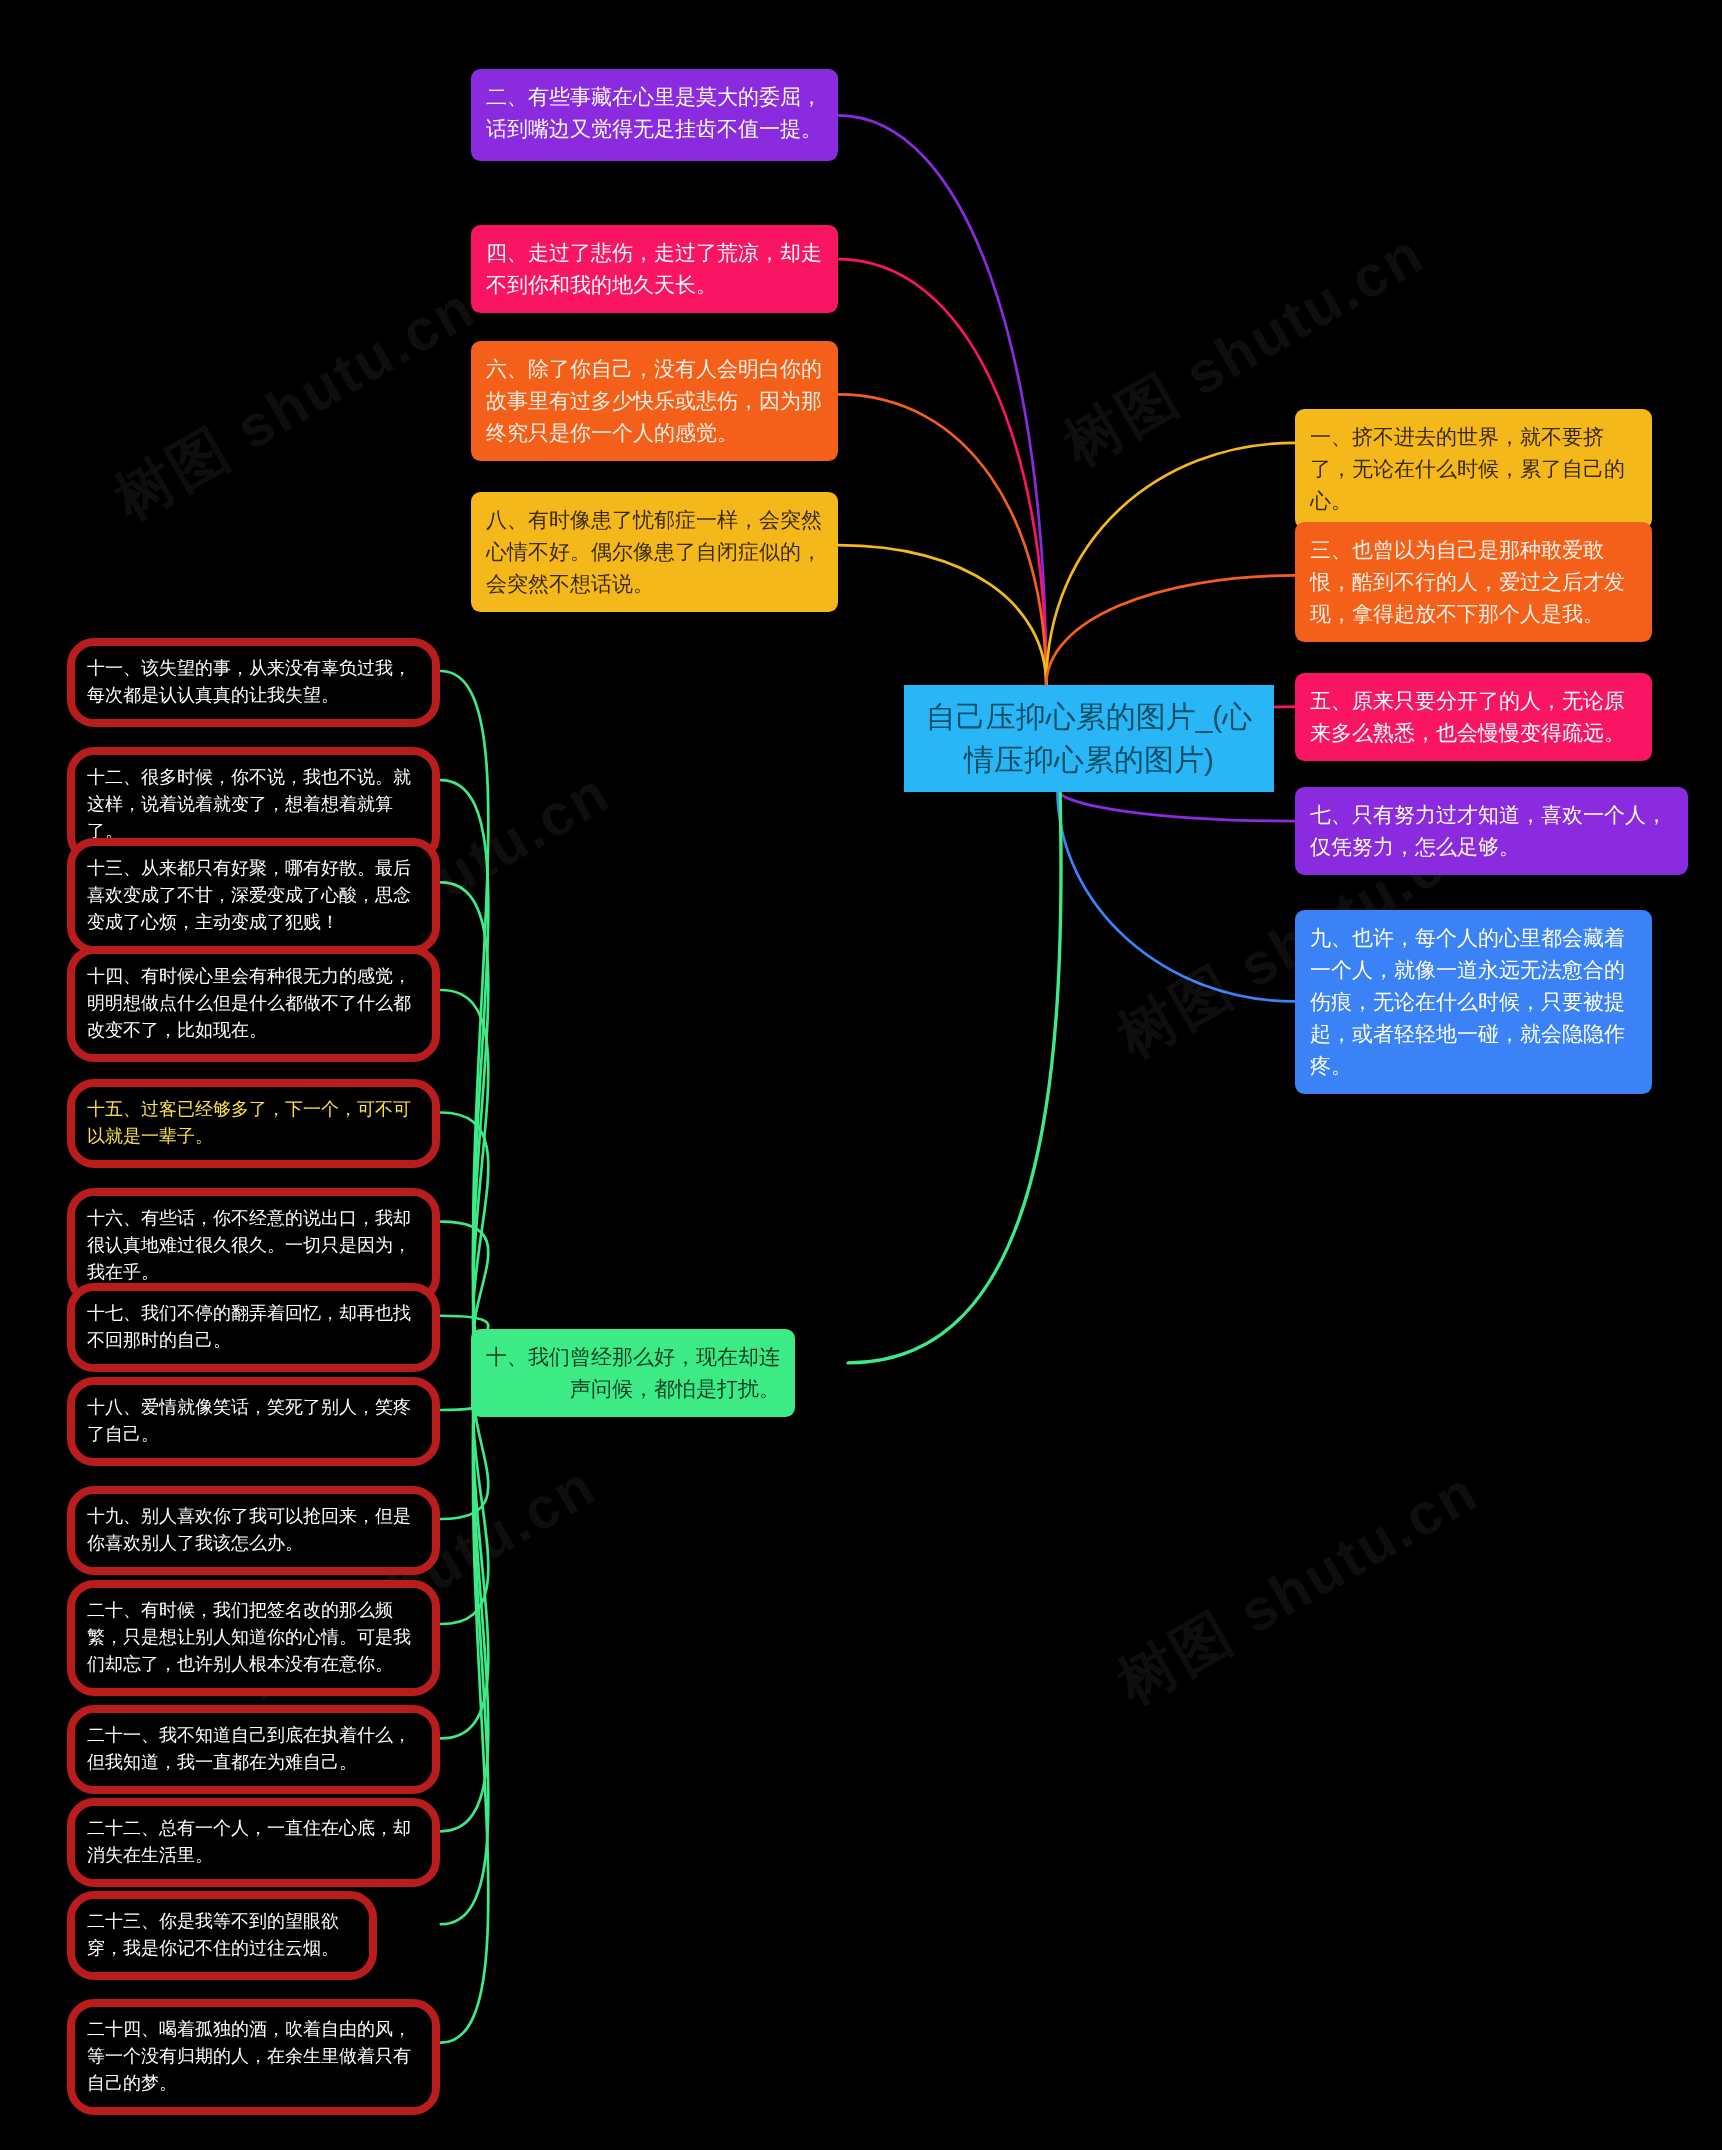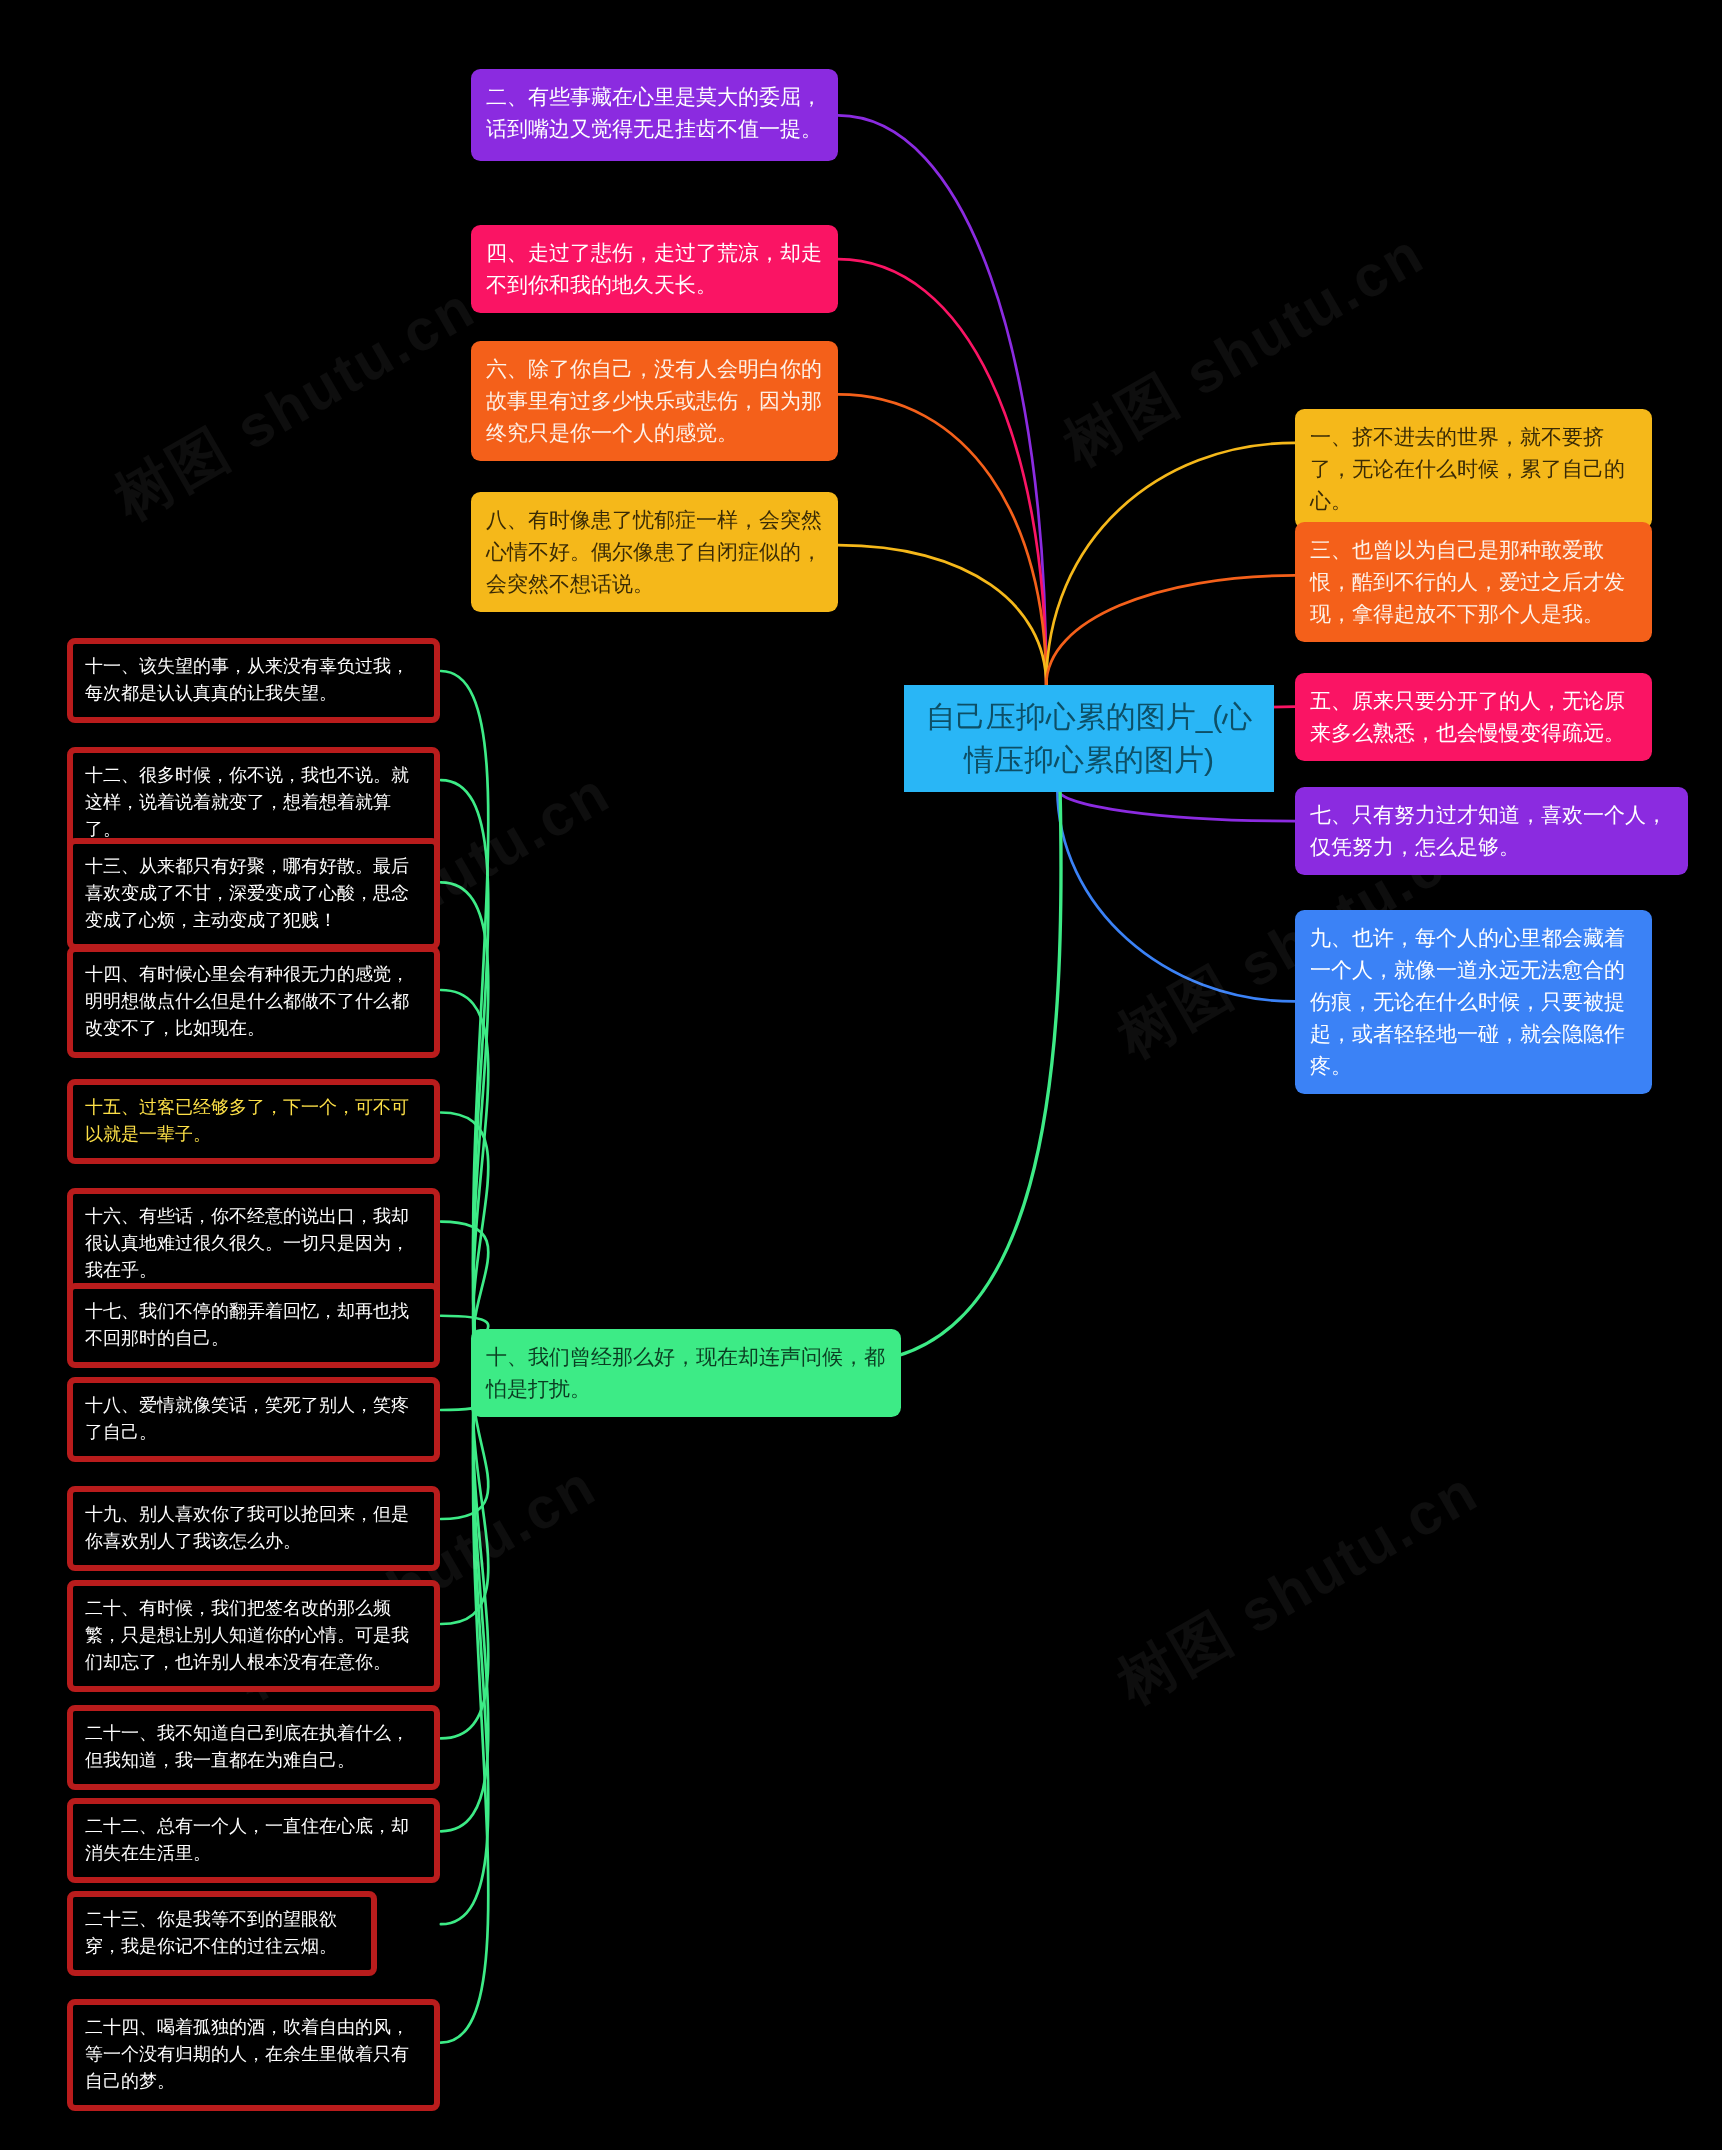--- a/index.html
+++ b/index.html
@@ -27,23 +27,23 @@
   .node.center{
     border-radius:0;
     font-size:30px;
     text-align:center;
     line-height:1.42;
     padding:11px 19px;
     display:flex;align-items:center;justify-content:center;margin-left:32px;
   }
   .node.outline{
     background:#000;
-    border:6px solid #b91c1c;
+    border:8px solid #b91c1c;
     color:#ffffff;
-    border-radius:8px;
+    border-radius:27px;
     font-size:18px;
     line-height:1.5;
     padding:9.4px 12px;
   }
 </style>
 </head>
 <body>
 
 <div id="stage">
   <svg id="links" viewBox="0 0 2560 3196" preserveAspectRatio="none">
@@ -84,21 +84,21 @@
       <div class="node center" style="left: 872px; top: 685px; width: 370px; min-height: 104px; background: rgb(41, 182, 246); color: rgb(13, 79, 102);">自己压抑心累的图片_(心情压抑心累的图片)</div>
       <div class="node" style="left: 471px; top: 69px; width: 367px; min-height: 92px; background: rgb(139, 43, 224); color: rgb(255, 255, 255);">二、有些事藏在心里是莫大的委屈，话到嘴边又觉得无足挂齿不值一提。</div>
       <div class="node" style="left: 471px; top: 225px; width: 367px; min-height: 67px; background: rgb(250, 20, 100); color: rgb(255, 255, 255);">四、走过了悲伤，走过了荒凉，却走不到你和我的地久天长。</div>
       <div class="node" style="left: 471px; top: 341px; width: 367px; min-height: 106px; background: rgb(244, 96, 26); color: rgb(253, 241, 232);">六、除了你自己，没有人会明白你的故事里有过多少快乐或悲伤，因为那终究只是你一个人的感觉。</div>
       <div class="node" style="left: 471px; top: 492px; width: 367px; min-height: 106px; background: rgb(245, 184, 26); color: rgb(58, 43, 6);">八、有时像患了忧郁症一样，会突然心情不好。偶尔像患了自闭症似的，会突然不想话说。</div>
       <div class="node" style="left: 1295px; top: 409px; width: 357px; min-height: 67px; background: rgb(245, 184, 26); color: rgb(58, 43, 6);">一、挤不进去的世界，就不要挤了，无论在什么时候，累了自己的心。</div>
       <div class="node" style="left: 1295px; top: 522px; width: 357px; min-height: 106px; background: rgb(244, 96, 26); color: rgb(253, 241, 232);">三、也曾以为自己是那种敢爱敢恨，酷到不行的人，爱过之后才发现，拿得起放不下那个人是我。</div>
       <div class="node" style="left: 1295px; top: 673px; width: 357px; min-height: 67px; background: rgb(250, 20, 100); color: rgb(255, 255, 255);">五、原来只要分开了的人，无论原来多么熟悉，也会慢慢变得疏远。</div>
       <div class="node" style="left: 1295px; top: 787px; width: 393px; min-height: 67px; background: rgb(139, 43, 224); color: rgb(255, 255, 255);">七、只有努力过才知道，喜欢一个人，仅凭努力，怎么足够。</div>
       <div class="node" style="left: 1295px; top: 910px; width: 357px; min-height: 183px; background: rgb(59, 130, 246); color: rgb(255, 255, 255);">九、也许，每个人的心里都会藏着一个人，就像一道永远无法愈合的伤痕，无论在什么时候，只要被提起，或者轻轻地一碰，就会隐隐作疼。</div>
-      <div class="node" style="left: 471px; top: 1329px; width: 430px; min-height: 67px; background: rgb(61, 235, 134); color: rgb(11, 61, 34);">十、我们曾经那么好，现在却连声问候，都怕是打扰。</div>
+      <div class="node" style="left: 471px; top: 1329px; width: 324px; min-height: 67px; background: rgb(61, 235, 134); color: rgb(11, 61, 34); text-align: right;">十、我们曾经那么好，现在却连声问候，都怕是打扰。</div>
       <div class="node outline" style="left: 67px; top: 638px; width: 373px; min-height: 66px; color: rgb(255, 255, 255);">十一、该失望的事，从来没有辜负过我，每次都是认认真真的让我失望。</div>
       <div class="node outline" style="left: 67px; top: 747px; width: 373px; min-height: 66px; color: rgb(255, 255, 255);">十二、很多时候，你不说，我也不说。就这样，说着说着就变了，想着想着就算了。</div>
       <div class="node outline" style="left: 67px; top: 838px; width: 373px; min-height: 87px; color: rgb(255, 255, 255);">十三、从来都只有好聚，哪有好散。最后喜欢变成了不甘，深爱变成了心酸，思念变成了心烦，主动变成了犯贱！</div>
       <div class="node outline" style="left: 67px; top: 946px; width: 373px; min-height: 87px; color: rgb(255, 255, 255);">十四、有时候心里会有种很无力的感觉，明明想做点什么但是什么都做不了什么都改变不了，比如现在。</div>
       <div class="node outline" style="left: 67px; top: 1079px; width: 373px; min-height: 66px; color: #fde047;">十五、过客已经够多了，下一个，可不可以就是一辈子。</div>
       <div class="node outline" style="left: 67px; top: 1188px; width: 373px; min-height: 66px; color: rgb(255, 255, 255);">十六、有些话，你不经意的说出口，我却很认真地难过很久很久。一切只是因为，我在乎。</div>
       <div class="node outline" style="left: 67px; top: 1283px; width: 373px; min-height: 66px; color: rgb(255, 255, 255);">十七、我们不停的翻弄着回忆，却再也找不回那时的自己。</div>
       <div class="node outline" style="left: 67px; top: 1377px; width: 373px; min-height: 66px; color: rgb(255, 255, 255);">十八、爱情就像笑话，笑死了别人，笑疼了自己。</div>
       <div class="node outline" style="left: 67px; top: 1486px; width: 373px; min-height: 66px; color: rgb(255, 255, 255);">十九、别人喜欢你了我可以抢回来，但是你喜欢别人了我该怎么办。</div>
       <div class="node outline" style="left: 67px; top: 1580px; width: 373px; min-height: 87px; color: rgb(255, 255, 255);">二十、有时候，我们把签名改的那么频繁，只是想让别人知道你的心情。可是我们却忘了，也许别人根本没有在意你。</div>

